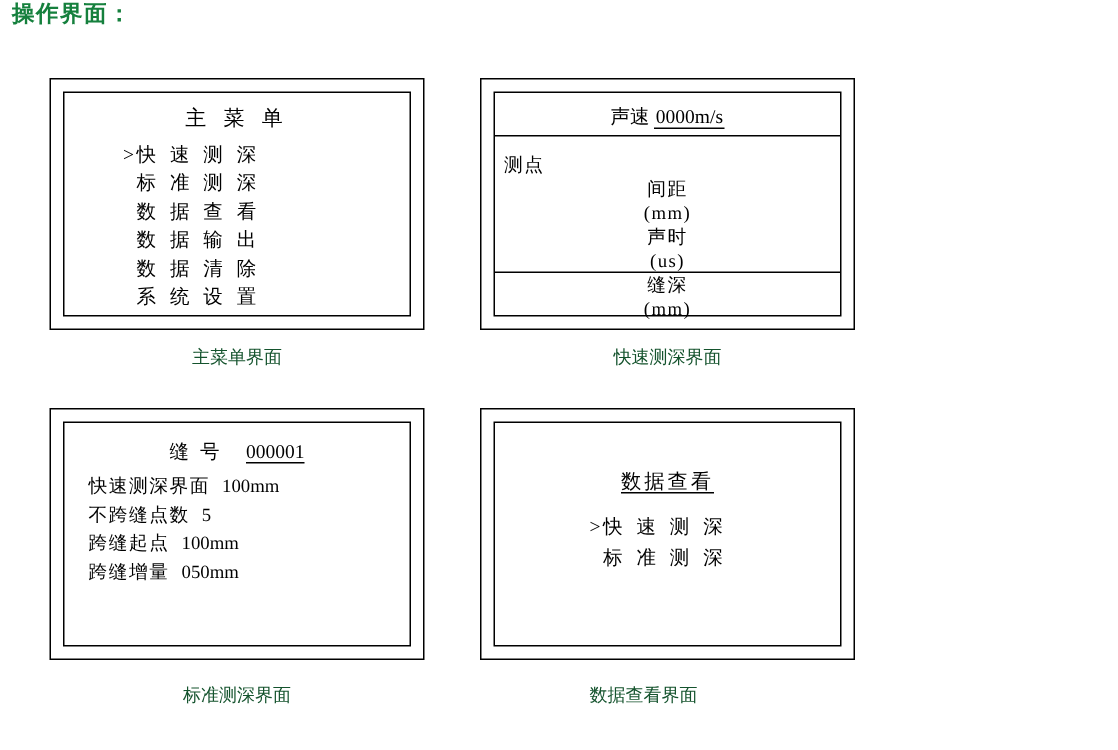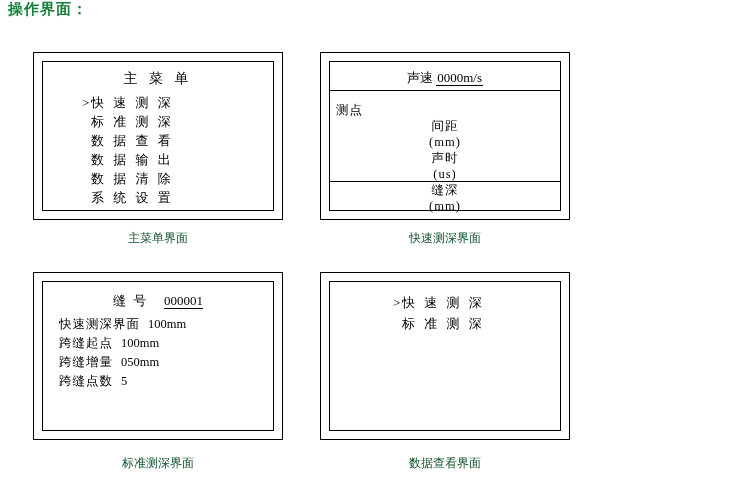--- a/index.html
+++ b/index.html
@@ -180,21 +180,21 @@
   .v-row .caret {
     display: inline-block;
     width: 9px;
     margin-left: -9px;
     letter-spacing: 0;
   }
 
   #cap-main  { left: 28px;  top: 230px; }
   #cap-quick { left: 315px; top: 230px; }
   #cap-std   { left: 28px;  top: 455px; }
-  #cap-view  { left: 315px; top: 455px; }
+  #cap-view  { left: 299px; top: 455px; }
 </style>
 </head>
 <body>
 
 <div class="page-title">操作界面：</div>
 
 <div class="panel" id="panel-main">
   <div class="inner">
     <div class="menu-title">主 菜 单</div>
     <div class="menu-list">
@@ -253,35 +253,38 @@
     <div class="s-title">
       <span>缝 号</span>
       &nbsp;
       <span class="val">000001</span>
     </div>
     <div class="s-list">
       <div class="s-row">
         <span class="lbl">快速测深界面</span><span class="v">100mm</span>
       </div>
       <div class="s-row">
+        <span class="lbl">不跨缝点数</span><span class="v">5</span>
+      </div>
+      <div class="s-row">
         <span class="lbl">跨缝起点</span><span class="v">100mm</span>
       </div>
       <div class="s-row">
         <span class="lbl">跨缝增量</span><span class="v">050mm</span>
       </div>
-      <div class="s-row">
-        <span class="lbl">跨缝点数</span><span class="v">5</span>
-      </div>
     </div>
   </div>
 </div>
 <div class="caption" id="cap-std">标准测深界面</div>
 
 <div class="panel" id="panel-view">
   <div class="inner">
+    <div class="v-title">
+      <span>数据查看</span>
+    </div>
     <div class="v-list">
       <div class="v-row">
         <span class="caret">&gt;</span><span>快 速 测 深</span>
       </div>
       <div class="v-row">
         <span class="caret"></span><span>标 准 测 深</span>
       </div>
     </div>
   </div>
 </div>

